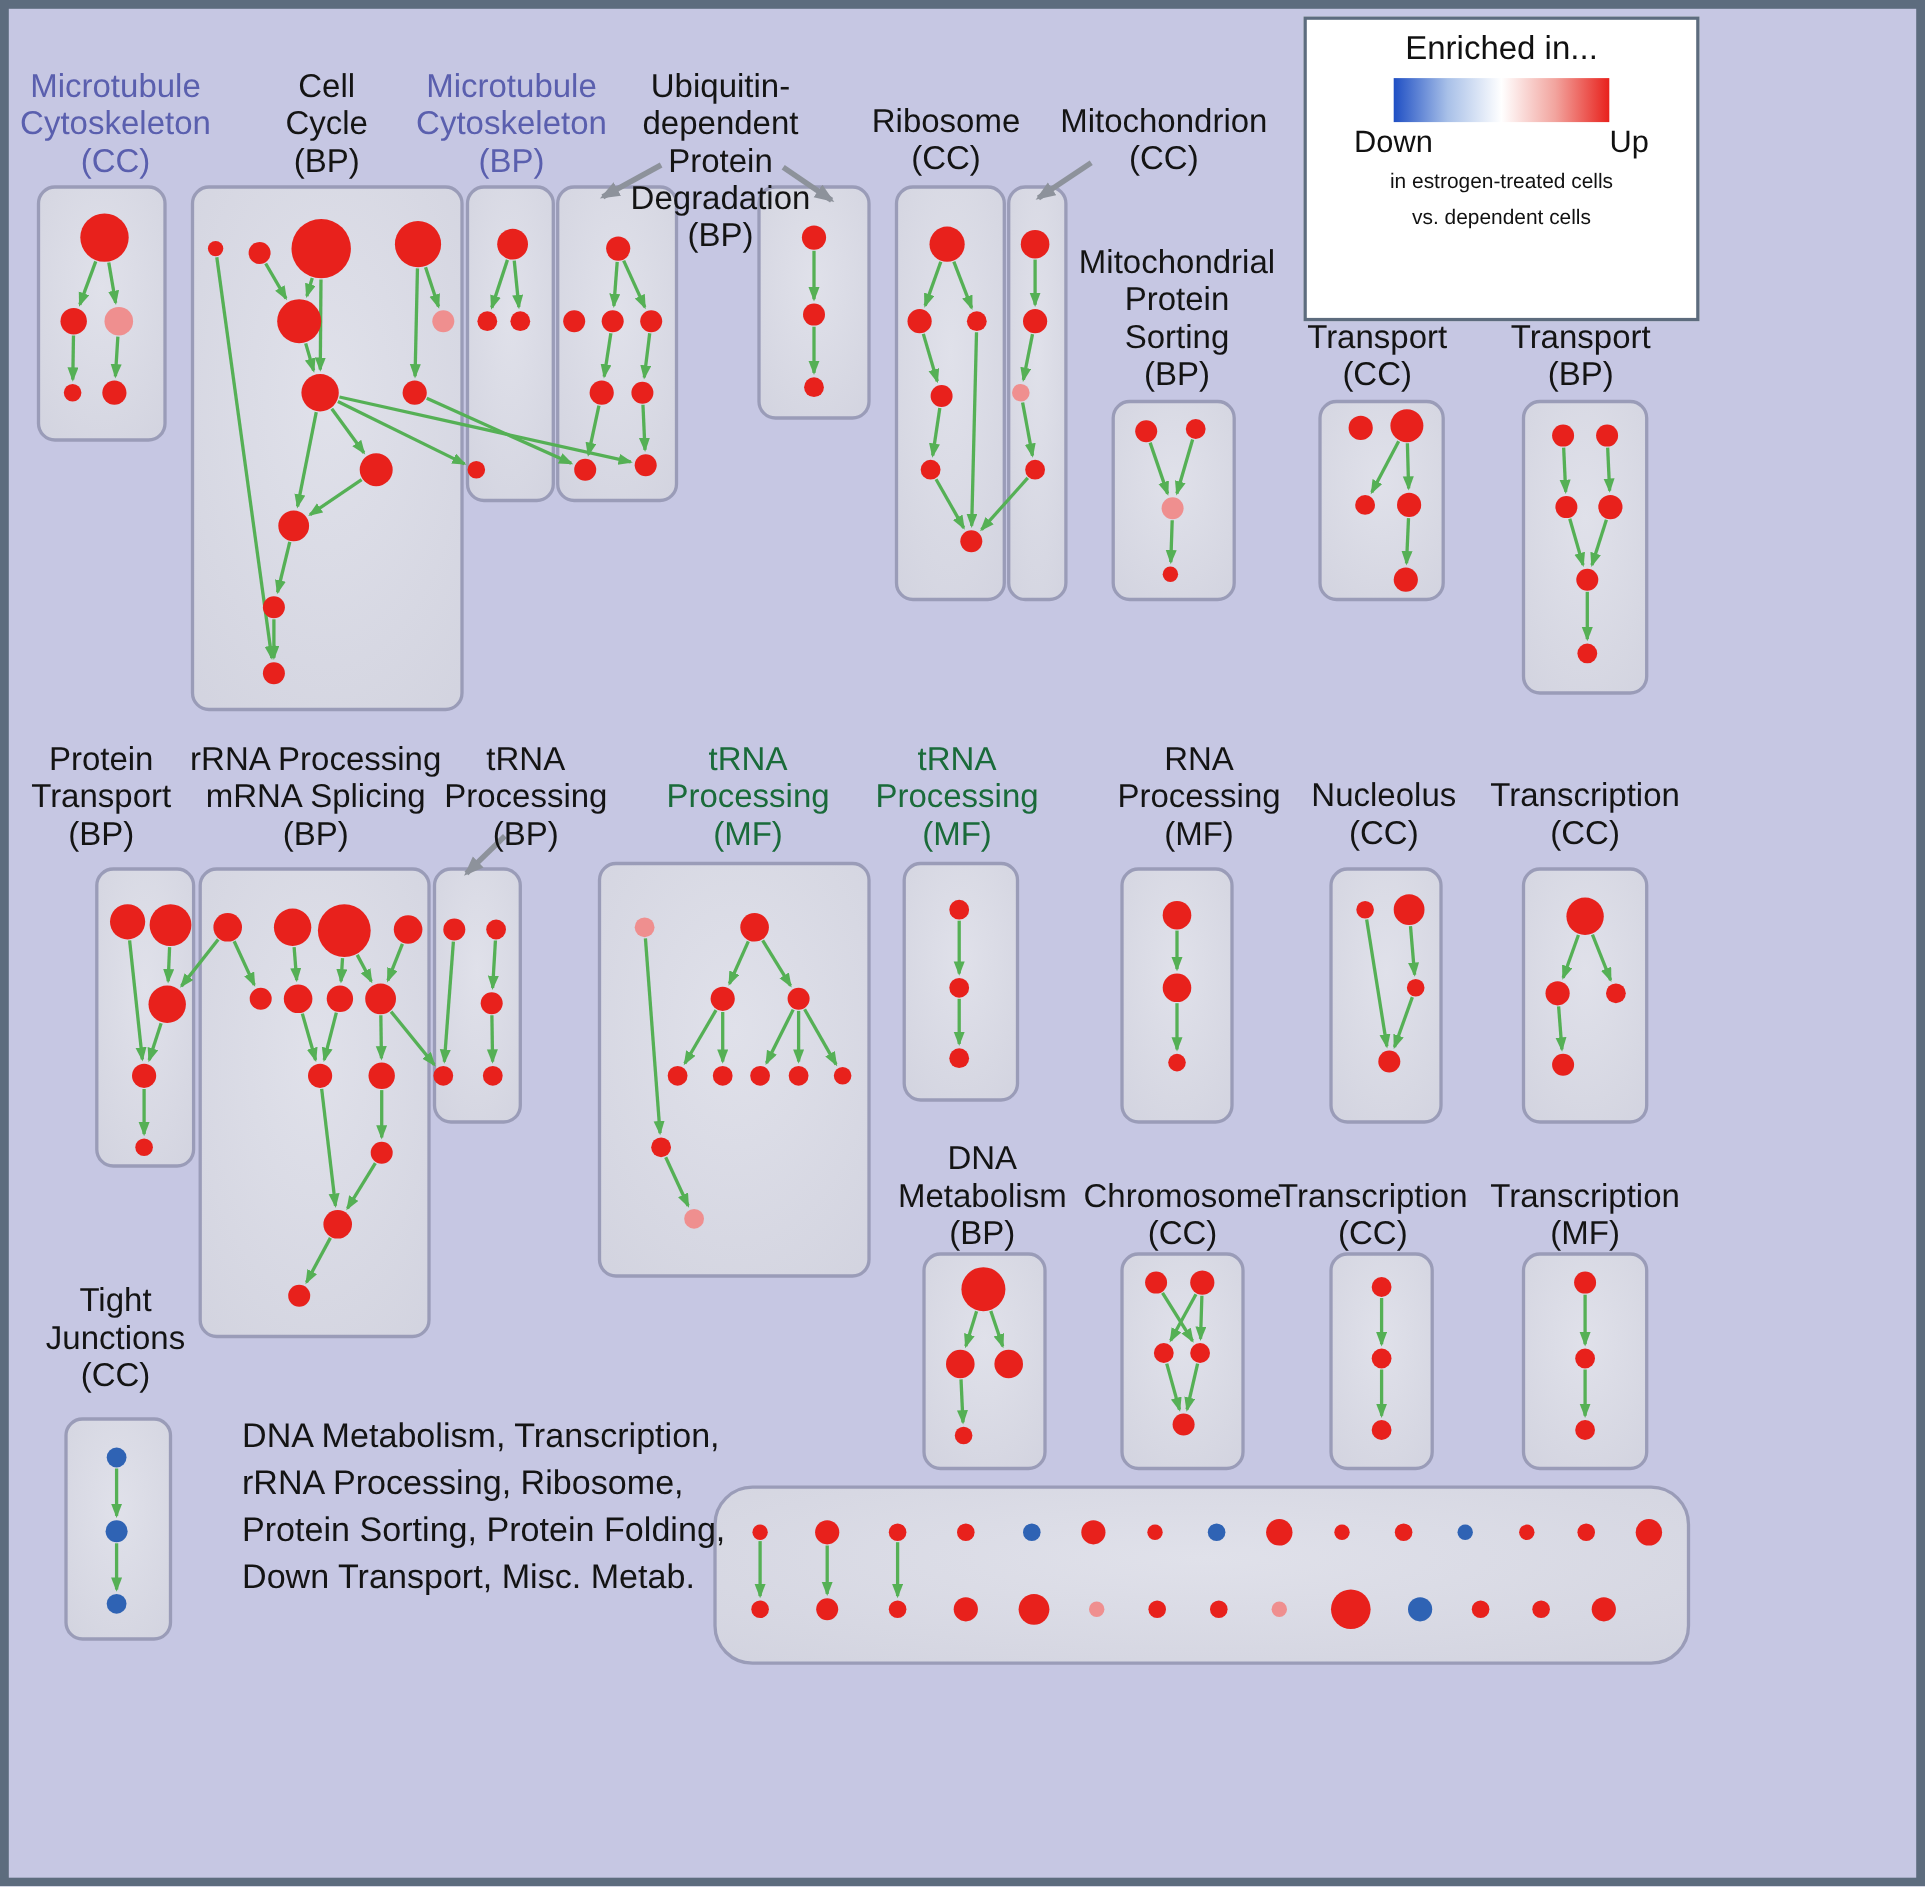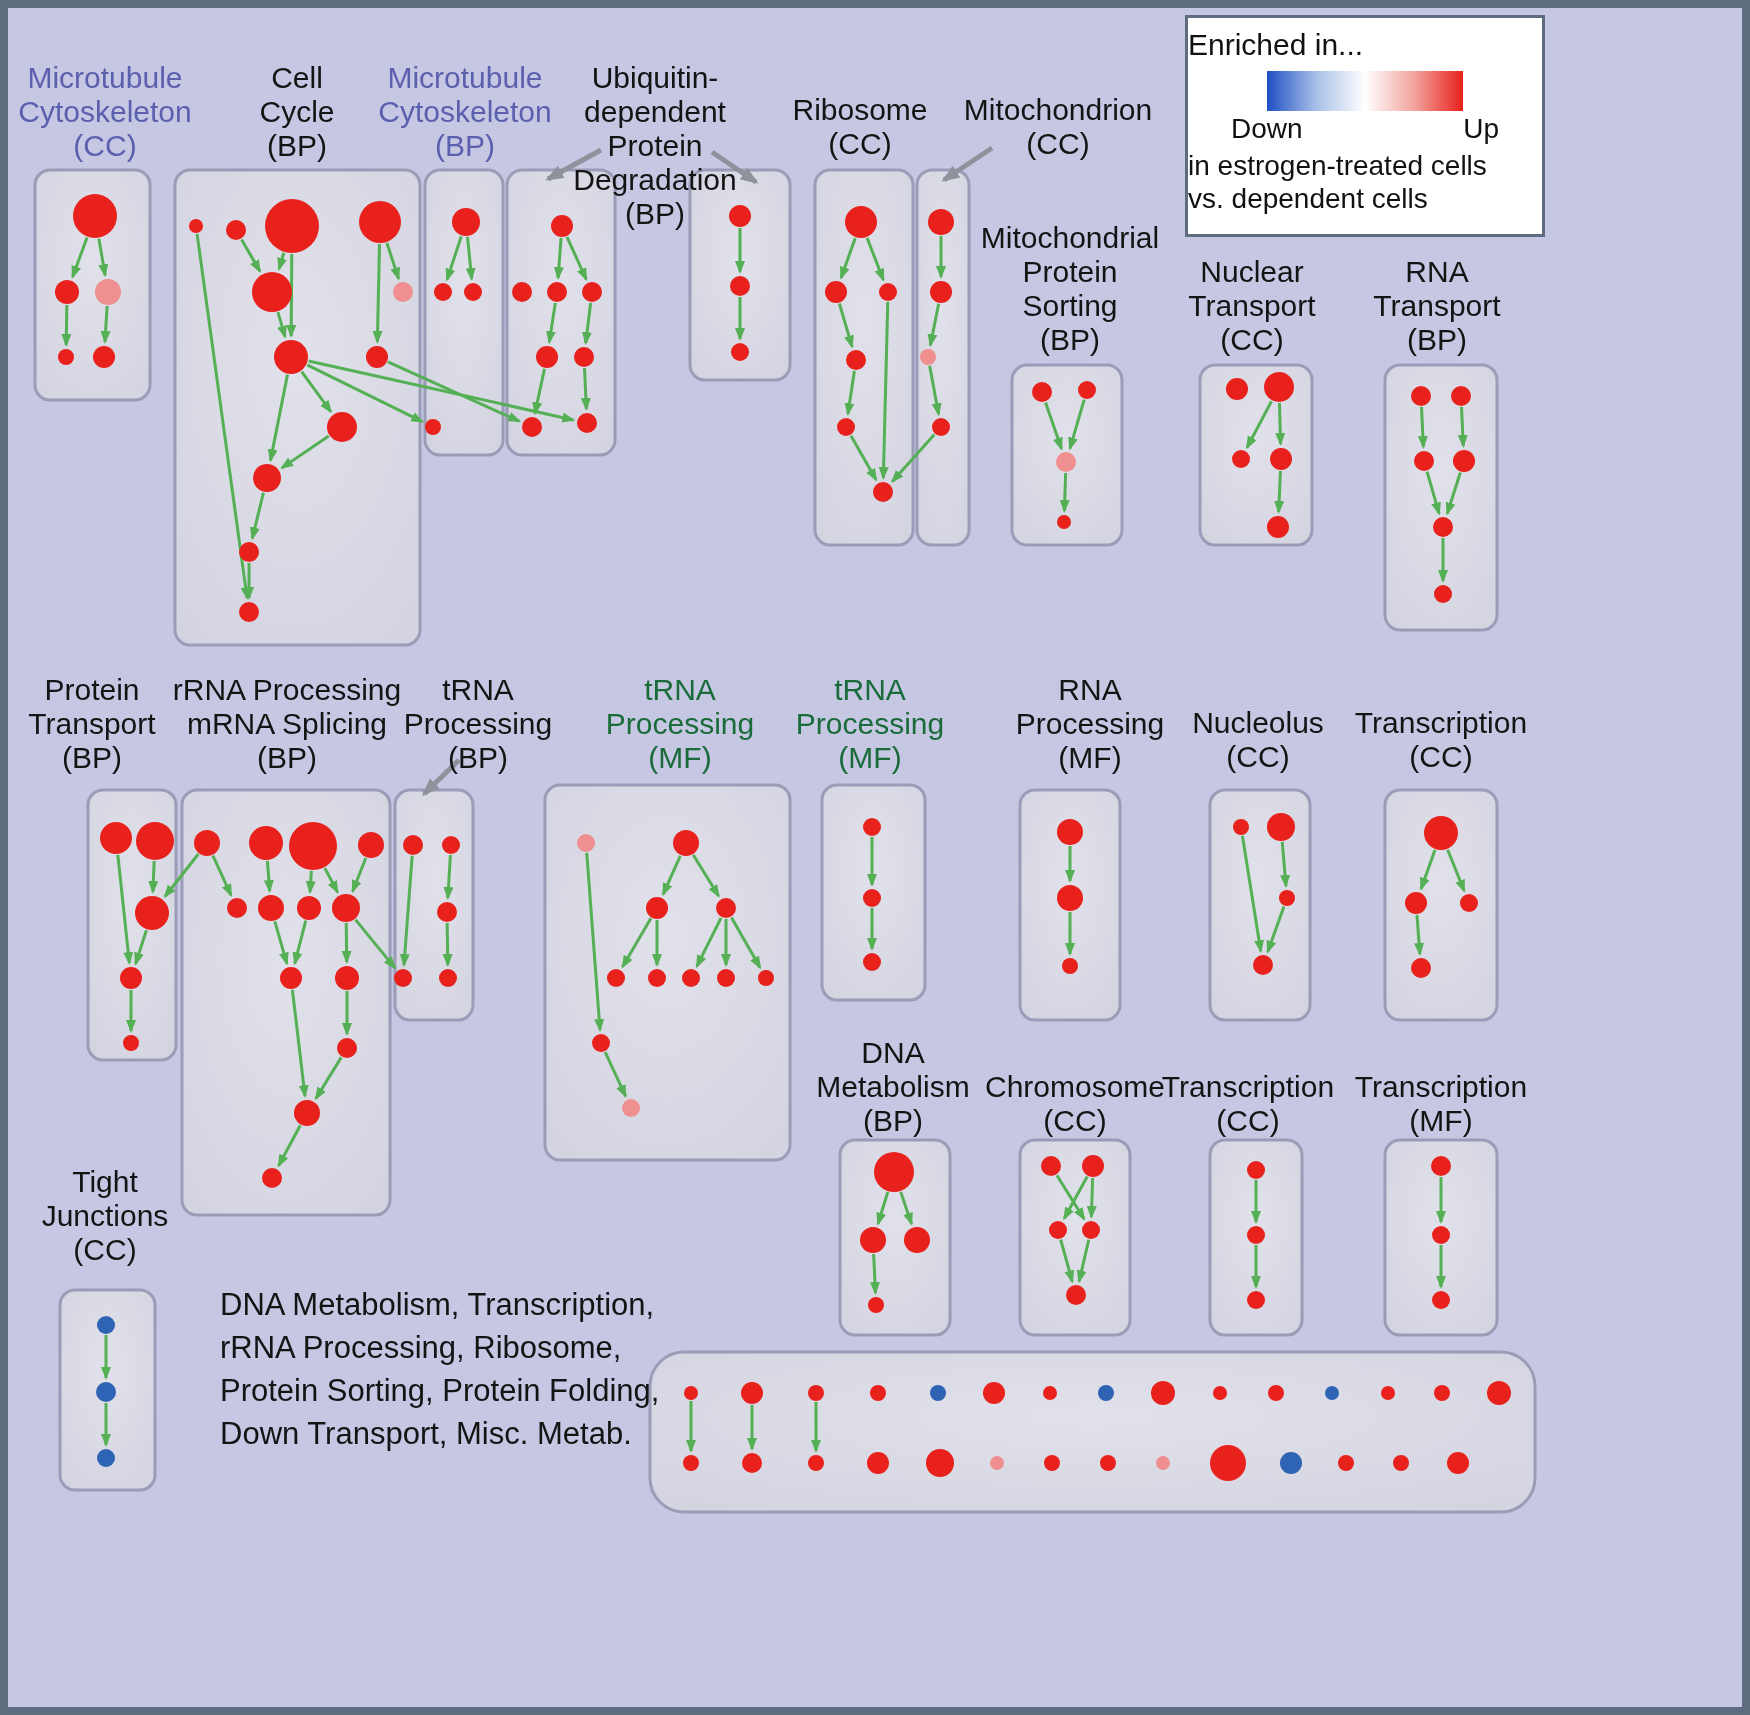--- a/index.html
+++ b/index.html
@@ -1,24 +1,24 @@
 <!DOCTYPE html>
 <html><head>
 <meta charset="utf-8">
 <style>
   html,body{margin:0;padding:0;background:#ffffff;}
   .stage{position:relative;width:1750px;height:1715px;background:#c6c7e3;font-family:"Liberation Sans",sans-serif;overflow:hidden;}
   #diagram{position:absolute;left:0;top:0;width:1750px;height:1715px;}
   #diagram text{font-family:"Liberation Sans",sans-serif;}
   .frame{position:absolute;inset:0;border:8px solid #5d6c7e;box-sizing:border-box;pointer-events:none;}
-  .legend{position:absolute;left:1185px;top:15px;width:360px;height:222px;background:#ffffff;border:3px solid #5d6c7e;box-sizing:border-box;text-align:left;color:#111;}
+  .legend{position:absolute;left:1185px;top:15px;width:360px;height:277px;background:#ffffff;border:3px solid #5d6c7e;box-sizing:border-box;text-align:center;color:#111;}
   .legend-title{margin-top:10px;font-size:30px;}
   .legend-bar{width:196px;height:40px;margin:9px auto 2px;}
   .legend-ends{width:268px;margin:0 auto 4px;display:flex;justify-content:space-between;font-size:28px;}
-  .legend-sub{font-size:28px;line-height:33px;}
+  .legend-sub{font-size:19px;line-height:33px;}
   .footnote{position:absolute;left:220px;top:1242px;font-size:31px;line-height:43px;color:#141414;margin-top:41px;}
 </style>
 </head>
 <body>
 
 <div class="stage">
   <svg id="diagram" viewBox="0 0 1750 1715">
       <defs>
         <radialGradient id="boxg" cx="50%" cy="40%" r="80%">
           <stop offset="0%" stop-color="#e0e1ea"></stop>

